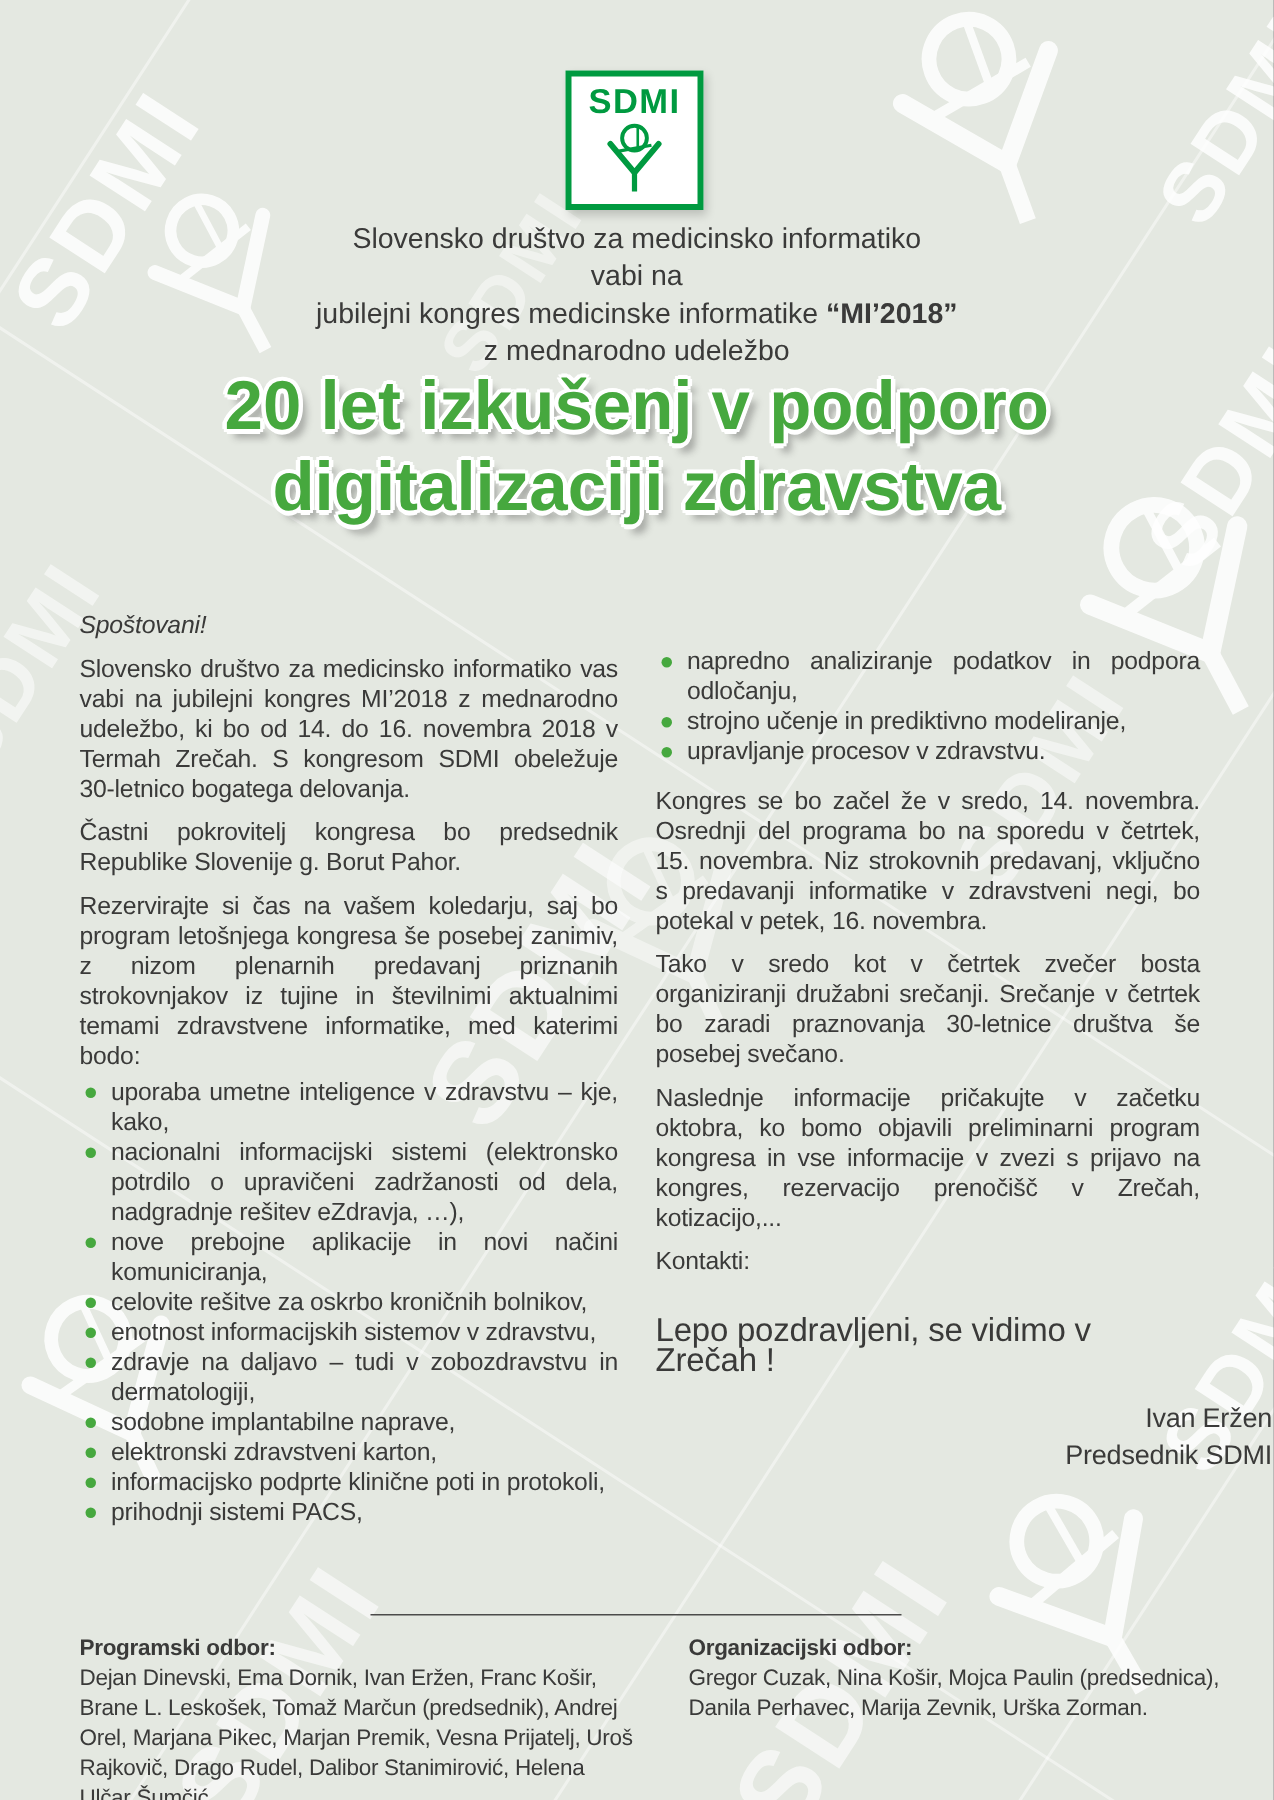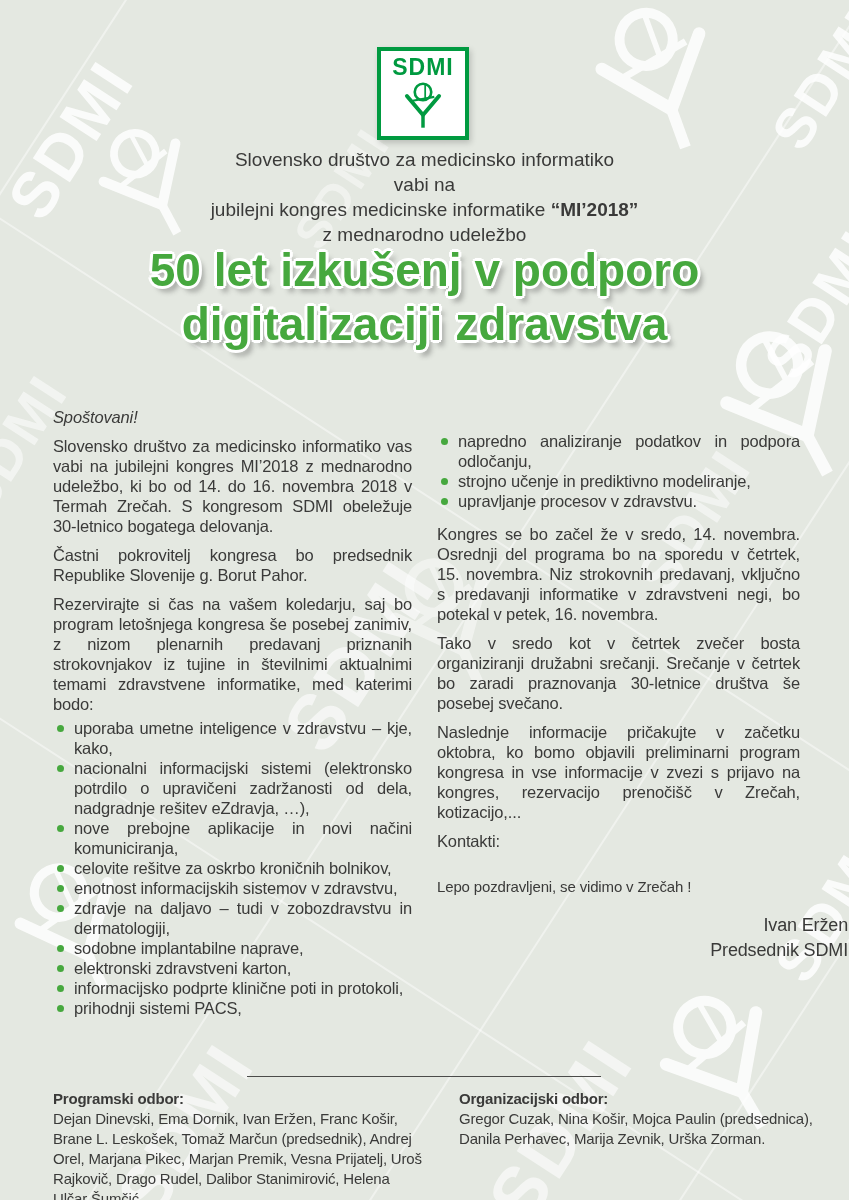--- a/index.html
+++ b/index.html
@@ -31,21 +31,21 @@
   .col p{margin:0 0 9px 0;}
   .salutation{text-align:left;font-style:italic;}
   .bullets{list-style:none;margin:0 0 9px 0;padding:0;}
   .bullets li{position:relative;padding-left:21px;text-align:justify;}
   .bullets li::before{content:"";position:absolute;left:4px;top:7px;width:7px;height:7px;
                       border-radius:50%;background:#46a83e;}
   .tight{margin-bottom:4px !important;}
   .mb13{margin-bottom:13px !important;}
   .contacts-heading{margin-bottom:2px !important;text-align:left;}
   .email{color:#3fae49;font-weight:bold;}
-  .closing{margin-top:26px !important;text-align:left;font-size:15px;}
+  .closing{margin-top:26px !important;text-align:left;font-size:22px;}
   .signature{margin-top:16px;text-align:right;font-size:18px;line-height:25px;transform:translateX(48px);}
   .divider{position:absolute;left:247px;top:1076px;width:354px;height:1px;background:#4b4b4a;}
   .footer-col{position:absolute;font-size:15px;line-height:20px;letter-spacing:-0.2px;}
   .footer-left{left:53px;top:1089px;width:370px;}
   .footer-right{left:459px;top:1089px;width:372px;}
   .footer-col .head{font-weight:bold;}
 </style>
 </head>
 <body>
 
@@ -157,21 +157,21 @@
     </div>
 
     <div class="intro">
       <div>Slovensko društvo za medicinsko informatiko</div>
       <div>vabi na</div>
       <div><span>jubilejni kongres medicinske informatike </span><span class="b">“MI’2018”</span></div>
       <div>z mednarodno udeležbo</div>
     </div>
 
     <div class="title">
-      <div>50 let izkušenj v podporo</div>
+      <div>20 let izkušenj v podporo</div>
       <div>digitalizaciji zdravstva</div>
     </div>
 
 
     <div class="col col-left">
       <p class="salutation">Spoštovani!</p>
       <p>Slovensko društvo za medicinsko informatiko vas vabi na jubilejni kongres MI’2018 z mednarodno udeležbo, ki bo od 14. do 16. novembra 2018 v Termah Zrečah. S kongresom SDMI obeležuje 30-letnico bogatega delovanja.</p>
       <p>Častni pokrovitelj kongresa bo predsednik Republike Slovenije g. Borut Pahor.</p>
       <p class="tight">Rezervirajte si čas na vašem koledarju, saj bo program letošnjega kongresa še posebej zanimiv, z nizom plenarnih predavanj priznanih strokovnjakov iz tujine in številnimi aktualnimi temami zdravstvene informatike, med katerimi bodo:</p>
       <ul class="bullets">

